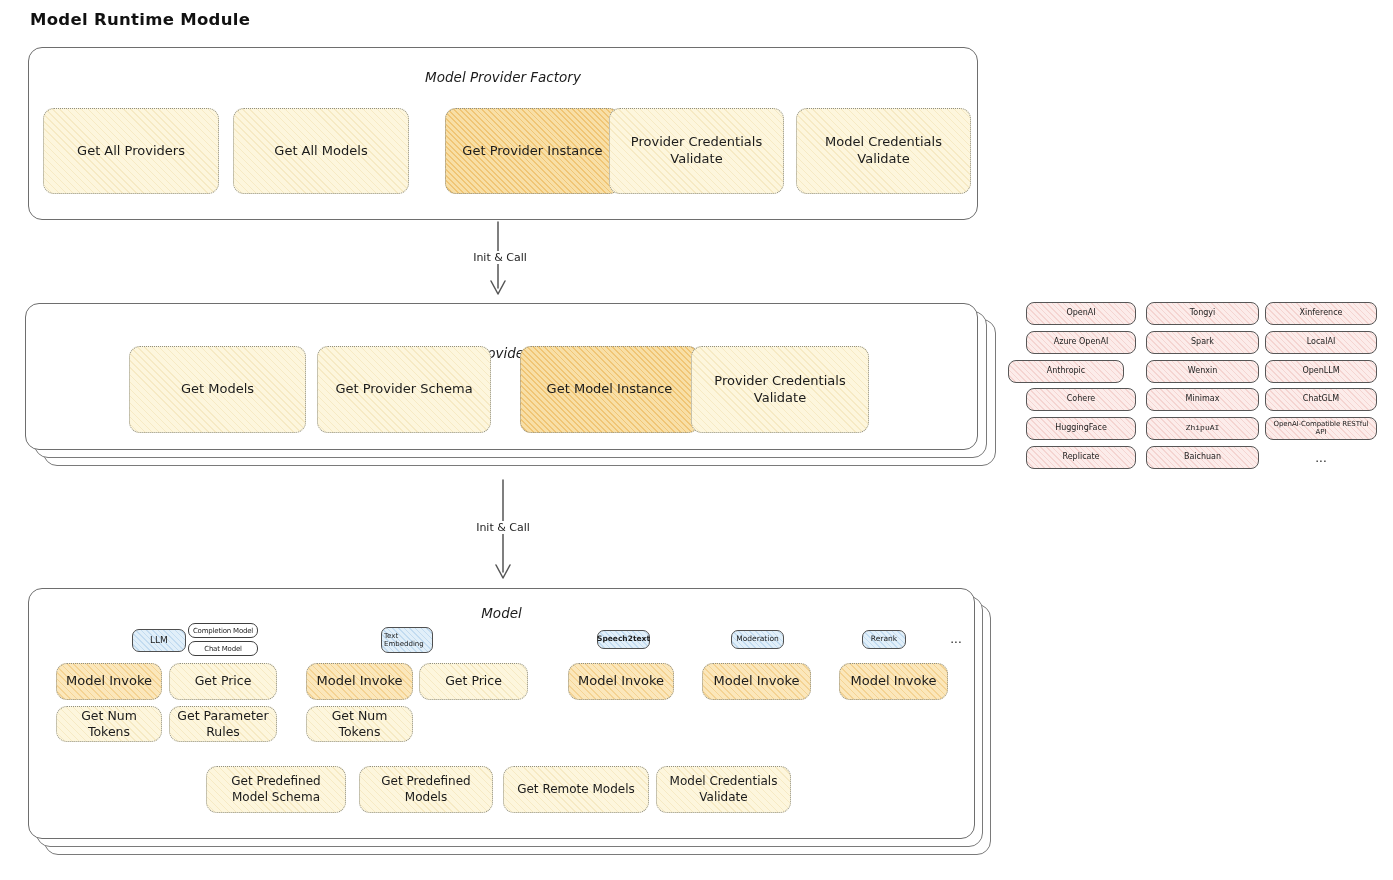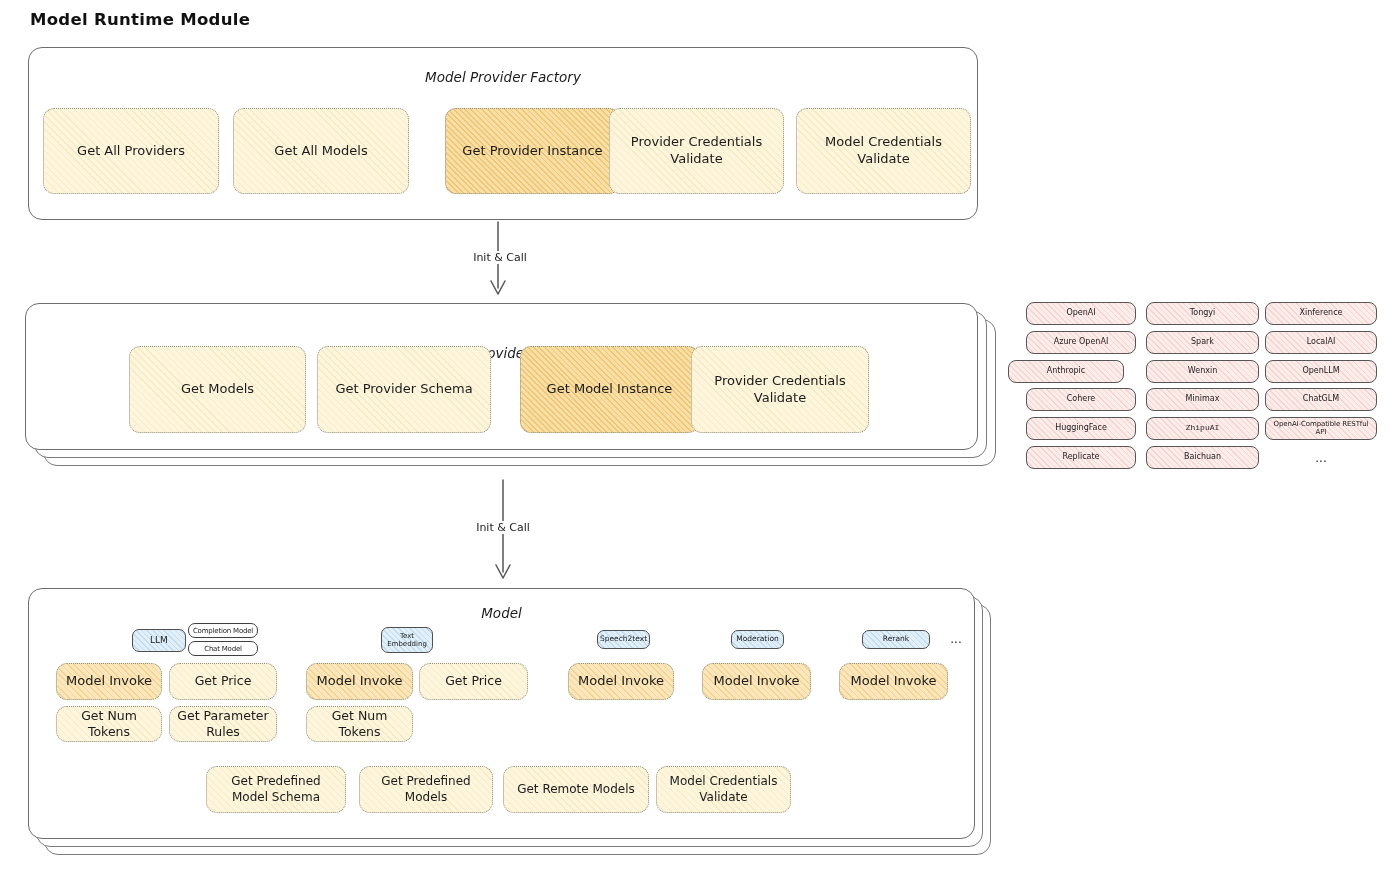--- a/index.html
+++ b/index.html
@@ -42,21 +42,21 @@
     background-color:#fcecea;
     background-image:repeating-linear-gradient(45deg, rgba(219,128,120,0.22) 0px, rgba(219,128,120,0.22) 1px, transparent 1px, transparent 4px);
     text-align:center; line-height:1.1; padding:0 2px;
   }
   .pink-cell.tiny { font-size:7px; letter-spacing:-0.1px; }
   .grid-more { position:absolute; display:flex; align-items:center; justify-content:center; font-size:12px; color:#222; }
 
   
   .blue-tag {
     position:absolute; display:flex; align-items:center; justify-content:center;
-    font-size:7.5px; text-align:center; line-height:1.15; color:#1d1d1d;
+    font-size:7.5px; text-align:left; line-height:1.15; color:#1d1d1d;
     border:1.3px solid #4f4f4f; border-radius:7px; padding:1px 2px;
     background-color:#e1eff9;
     background-image:repeating-linear-gradient(45deg, rgba(125,175,220,0.30) 0px, rgba(125,175,220,0.30) 1px, transparent 1px, transparent 4px);
   }
   .blue-tag.llm { font-size:9px; }
   .white-tag {
     position:absolute; display:flex; align-items:center; justify-content:center;
     font-size:7px; letter-spacing:-0.2px; white-space:nowrap; color:#1d1d1d;
     border:1.2px solid #3f3f3f; border-radius:7px; background:#ffffff; padding:1px;
   }
@@ -127,23 +127,23 @@
 
 <div class="stack-layer" style="left:44px; top:604px; width:947px; height:251px;"></div>
 <div class="stack-layer" style="left:36px; top:596px; width:947px; height:251px;"></div>
 <div class="container" style="left:28px; top:588px; width:947px; height:251px;">
   <div class="container-title" style="top:16px;">Model</div>
 
   <div class="blue-tag llm" style="left:103px; top:40px; width:54px; height:23px;">LLM</div>
   <div class="white-tag" style="left:159px; top:34px; width:70px; height:15px;">Completion Model</div>
   <div class="white-tag" style="left:159px; top:52px; width:70px; height:15px;">Chat Model</div>
   <div class="blue-tag" style="left:352px; top:38px; width:52px; height:26px; font-size:7px;">Text Embedding</div>
-  <div class="blue-tag" style="left:568px; top:41px; width:53px; height:19px;">Speech2text</div>
+  <div class="blue-tag" style="left:568px; top:41px; width:53px; height:19px;font-weight:bold;">Speech2text</div>
   <div class="blue-tag" style="left:702px; top:41px; width:53px; height:19px;">Moderation</div>
-  <div class="blue-tag" style="left:833px; top:41px; width:68px; height:19px;">Rerank</div>
+  <div class="blue-tag" style="left:833px; top:41px; width:44px; height:19px;">Rerank</div>
   <div class="grid-more" style="left:915px; top:40px; width:24px; height:19px;">...</div>
 
   <div class="fn-btn hl-med" style="left:27px;  top:74px; width:106px; height:37px;">Model Invoke</div>
   <div class="fn-btn fs125" style="left:140px; top:74px; width:108px; height:37px;">Get Price</div>
   <div class="fn-btn hl-med" style="left:277px; top:74px; width:107px; height:37px;">Model Invoke</div>
   <div class="fn-btn fs125" style="left:390px; top:74px; width:109px; height:37px;">Get Price</div>
   <div class="fn-btn hl-med" style="left:539px; top:74px; width:106px; height:37px;">Model Invoke</div>
   <div class="fn-btn hl-med" style="left:673px; top:74px; width:109px; height:37px;">Model Invoke</div>
   <div class="fn-btn hl-med" style="left:810px; top:74px; width:109px; height:37px;">Model Invoke</div>
 

